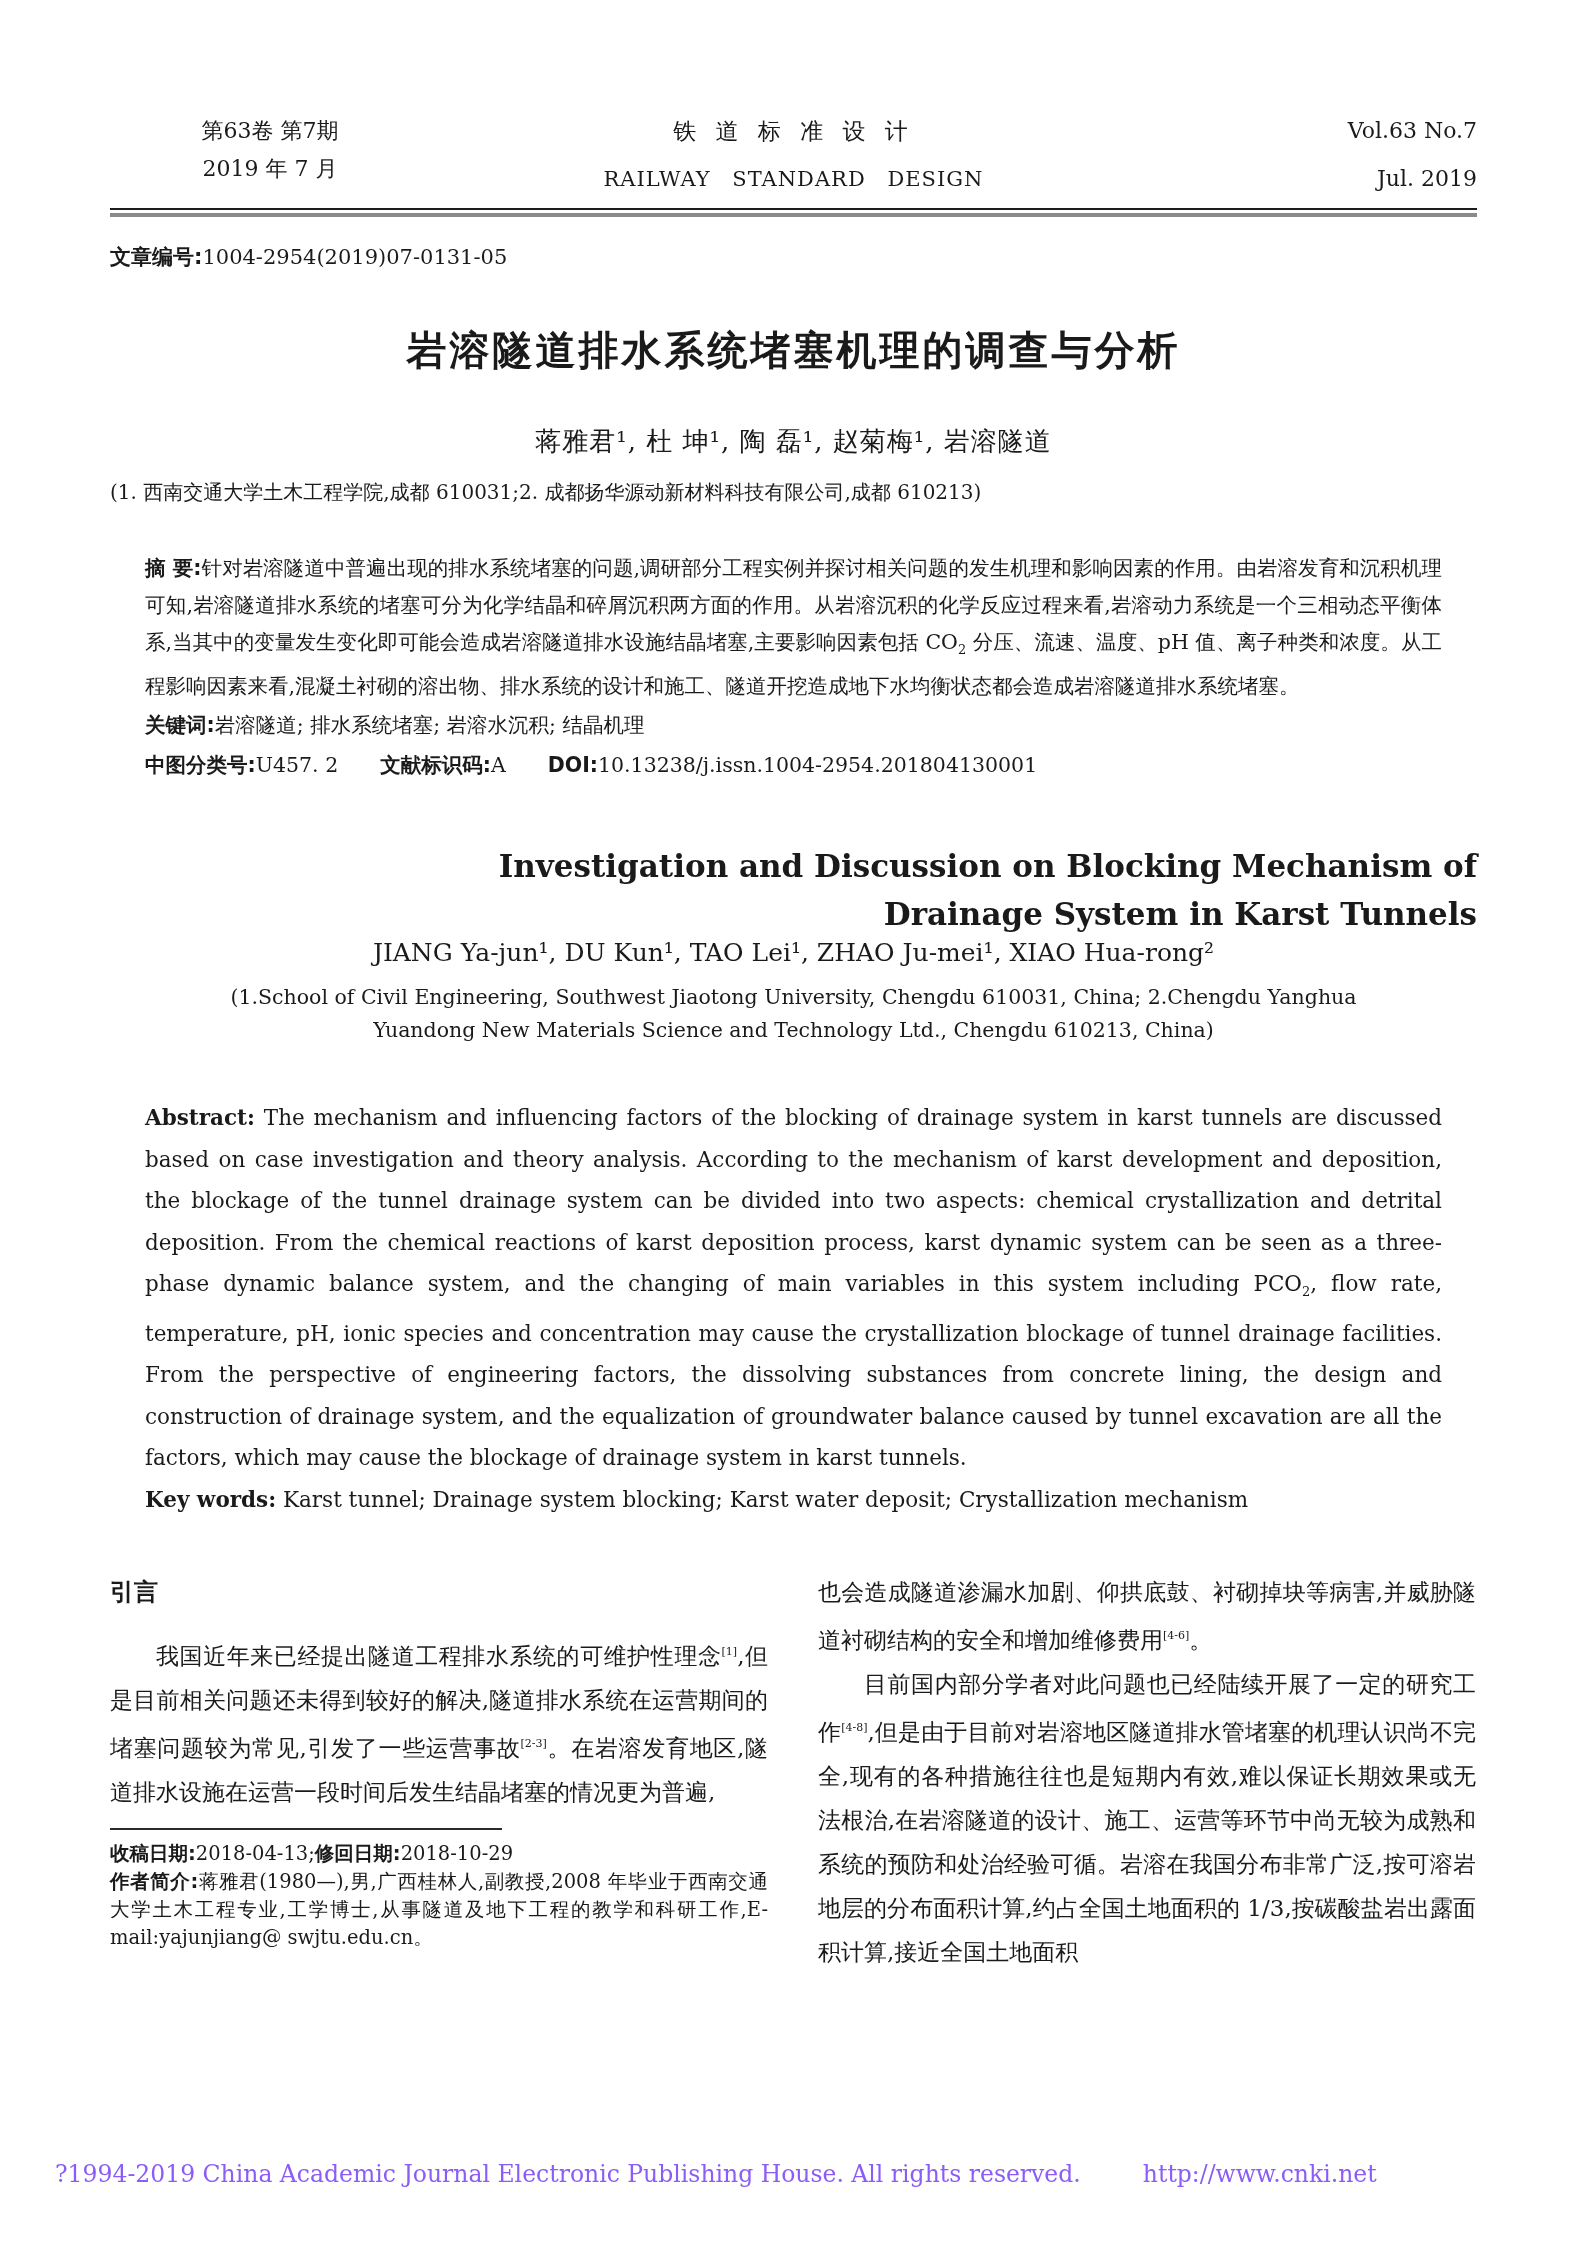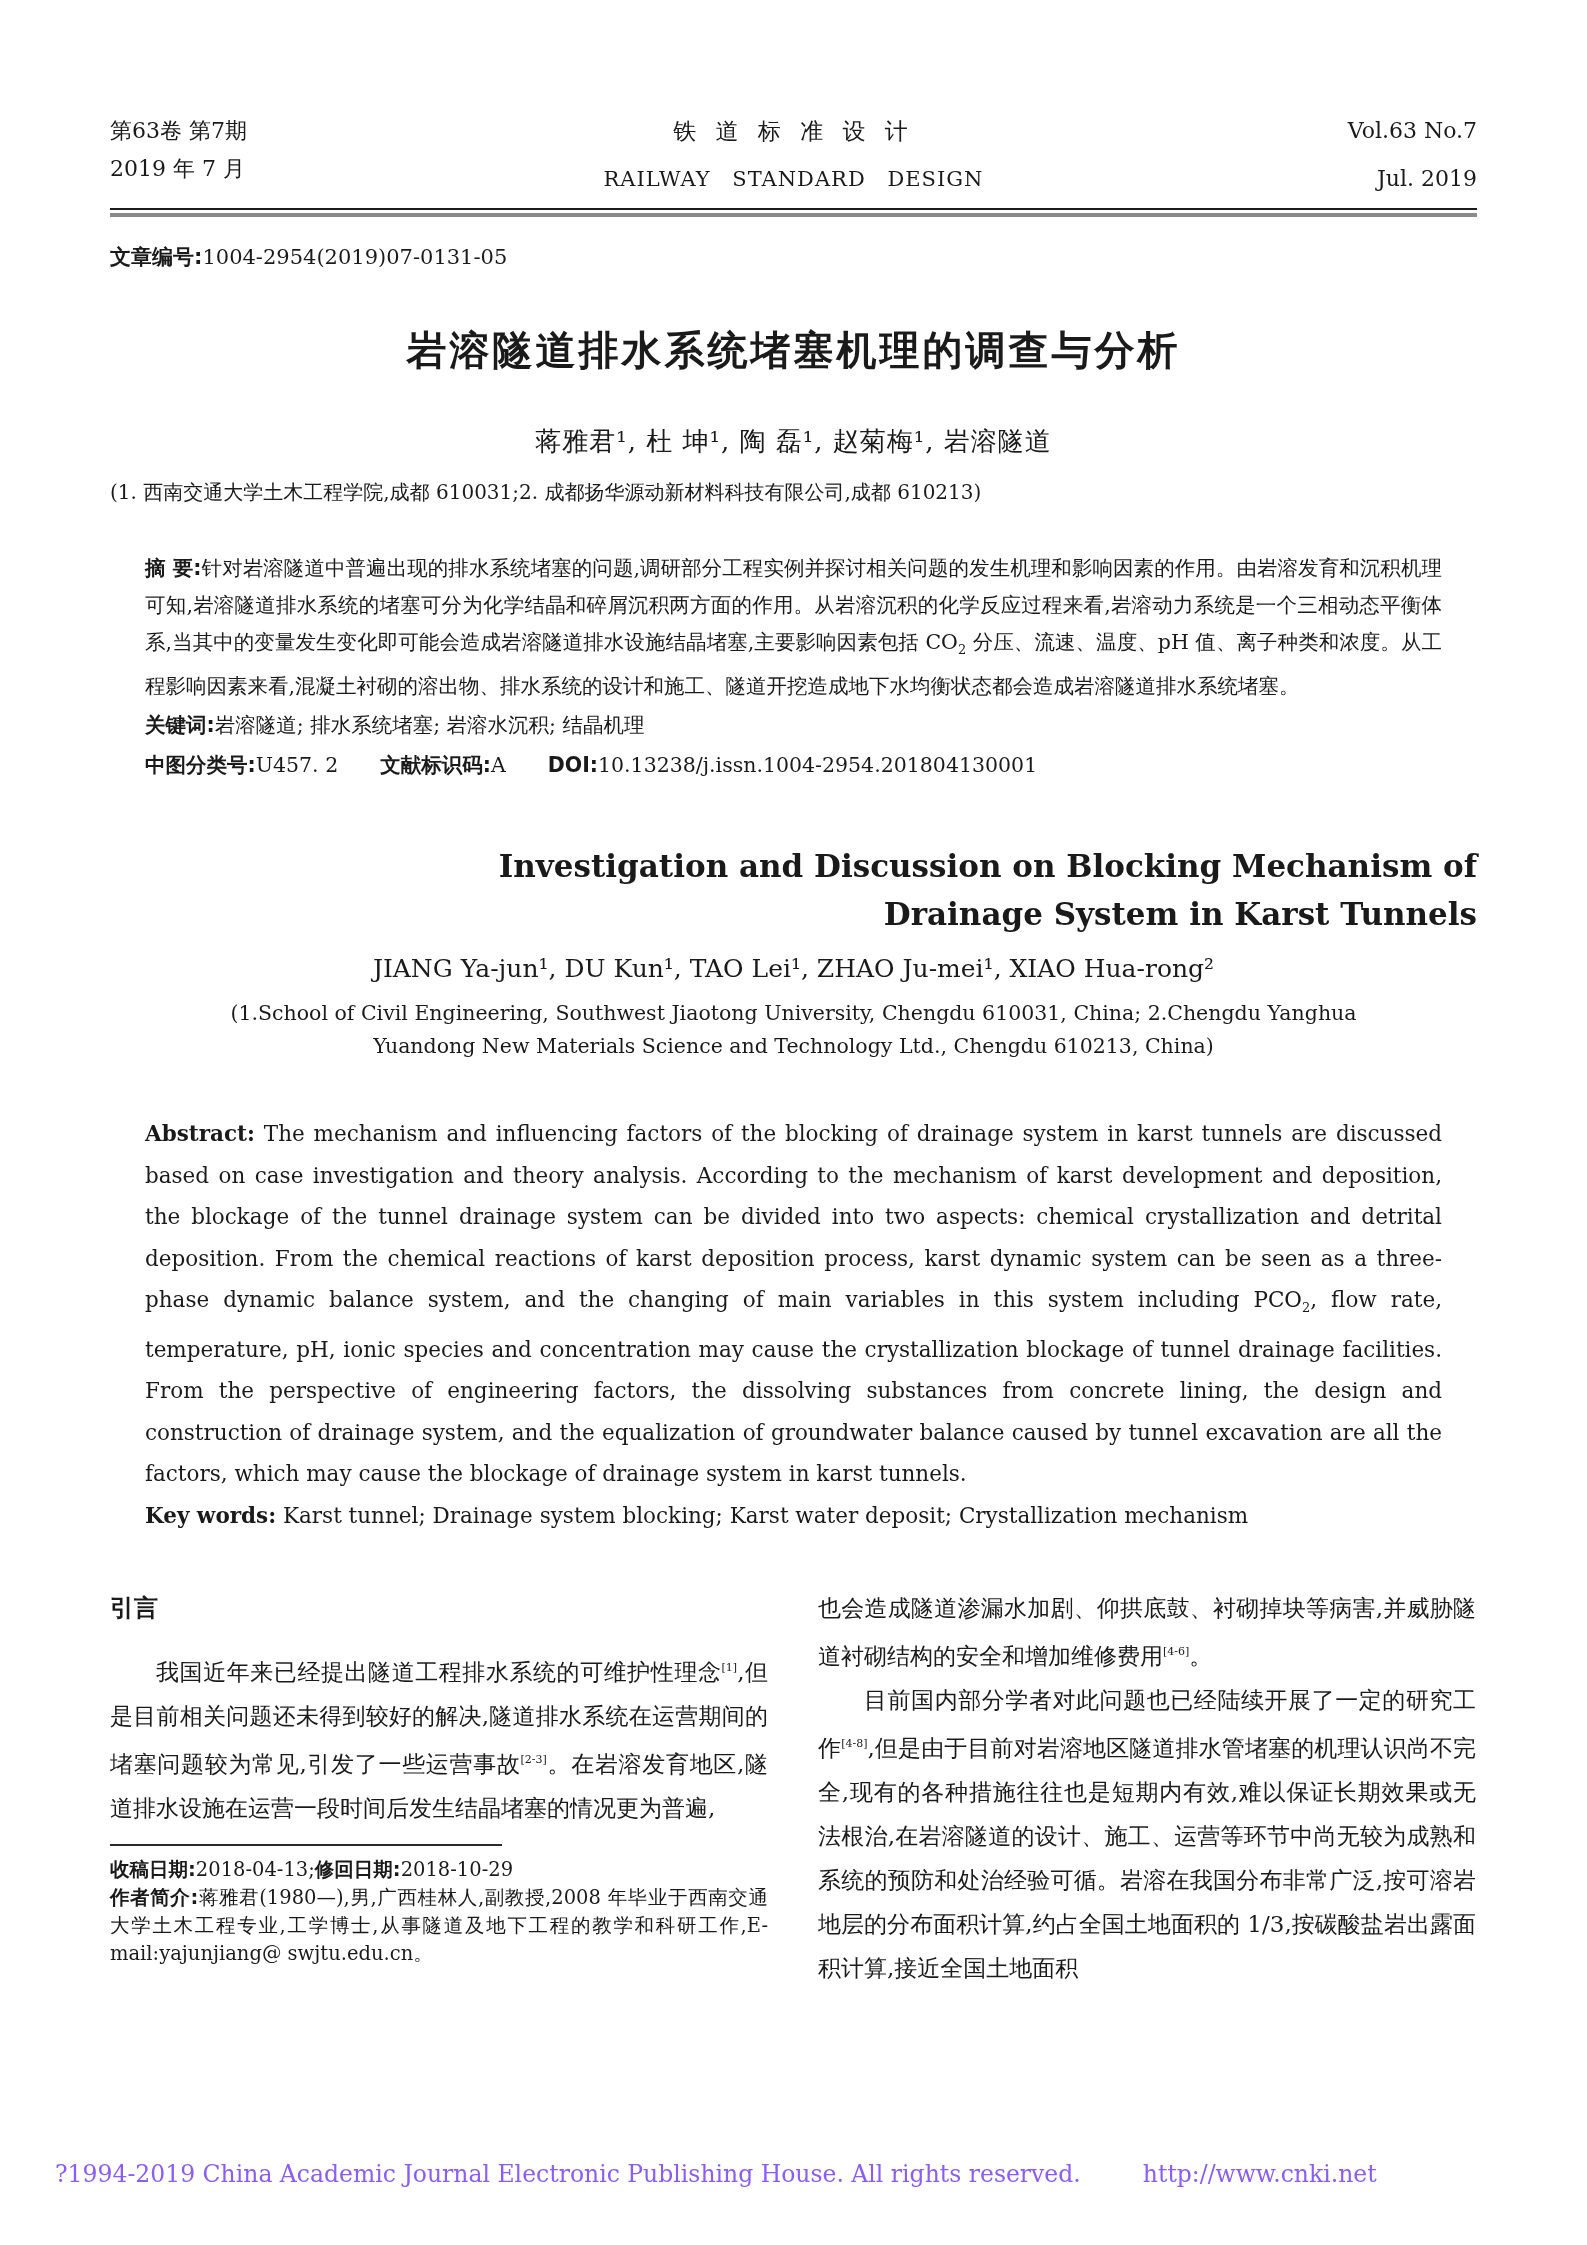--- a/index.html
+++ b/index.html
@@ -8,21 +8,21 @@
     width:1587px;height:2245px;
     background:#ffffff;
     font-family:"DejaVu Serif", serif;
     color:#1a1a1a;
     overflow:hidden;
   }
   .content{padding:0 110px;}
   
   .masthead{display:flex;justify-content:space-between;align-items:flex-start;padding-top:118px;}
   .masthead .col{display:flex;flex-direction:column;gap:22px;font-size:22px;line-height:26px;}
-  .masthead .col.left{width:320px;text-align:left;gap:12px;}
+  .masthead .col.left{width:320px;text-align:center;gap:12px;}
   .masthead .col.center{flex:1;text-align:center;}
   .masthead .col.right{width:320px;text-align:right;}
   .journal-cn{letter-spacing:6px;font-size:23px;}
   .journal-en{letter-spacing:1px;word-spacing:14px;font-size:21px;}
   .rule{margin-top:16px;border-top:2px solid #1c1c1c;border-bottom:4px solid #8a8a8a;height:3px;}
   
   .article-no{margin-top:26px;font-size:21px;}
   .lbl{font-family:"DejaVu Sans", sans-serif;font-weight:bold;}
   
   .title-cn{margin-top:52px;text-align:center;font-size:40px;font-weight:bold;letter-spacing:3px;font-family:"DejaVu Sans", sans-serif;}
@@ -30,21 +30,21 @@
   .affil-cn{margin-top:20px;text-align:left;font-size:20px;}
   
   .abs-block{margin:44px 35px 0 35px;font-size:20.5px;line-height:37px;text-align:justify;}
   .kw-line{margin:1px 35px 0 35px;font-size:20.5px;line-height:38px;}
   .clc-line{margin:2px 35px 0 35px;font-size:20.5px;line-height:38px;}
   .clc-line .gap{display:inline-block;width:42px;}
   sub.chem{font-size:13px;}
   sup.ref{font-size:11px;}
   
   .title-en{margin-top:58px;text-align:right;font-size:31px;font-weight:bold;line-height:48px;}
-  .authors-en{margin-top:16px;text-align:center;font-size:25px;}
+  .authors-en{text-align:center;font-size:25px;}
   .affil-en{margin-top:14px;text-align:center;font-size:20.5px;line-height:33px;}
   .abs-en{margin:50px 35px 0 35px;font-size:21.5px;line-height:41.5px;text-align:justify;}
   .kw-en{margin:0 35px 0 35px;font-size:21.5px;line-height:41.5px;}
   
   .columns{display:flex;gap:50px;margin-top:50px;}
   .colm{width:658px;}
   .intro-h{font-family:"DejaVu Sans", sans-serif;font-weight:bold;font-size:24px;margin:6px 0 22px 0;}
   .body-p{font-size:23px;line-height:44px;text-align:justify;margin:0;}
   .indent{text-indent:2em;}
   

